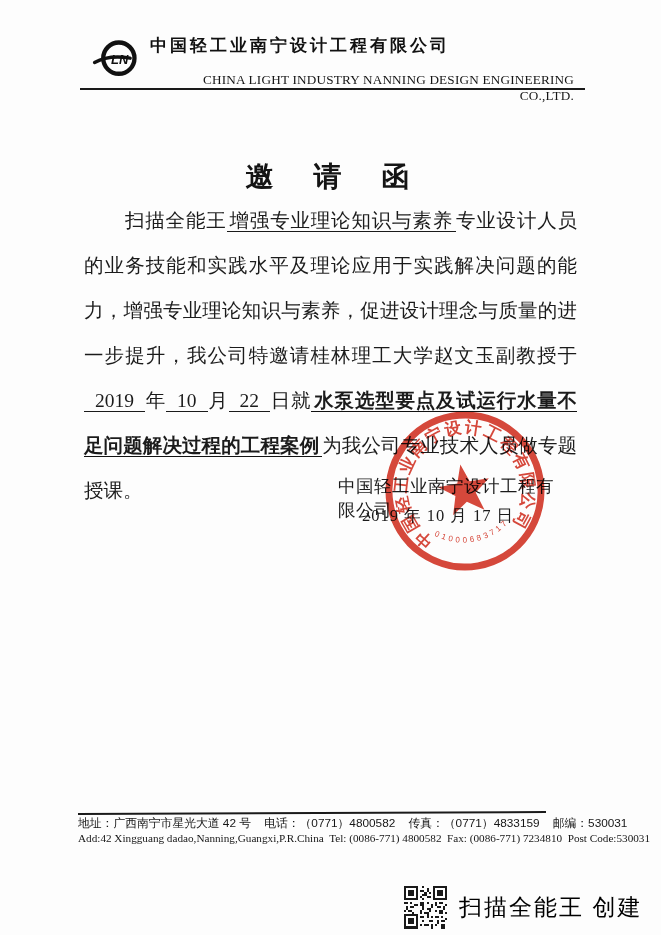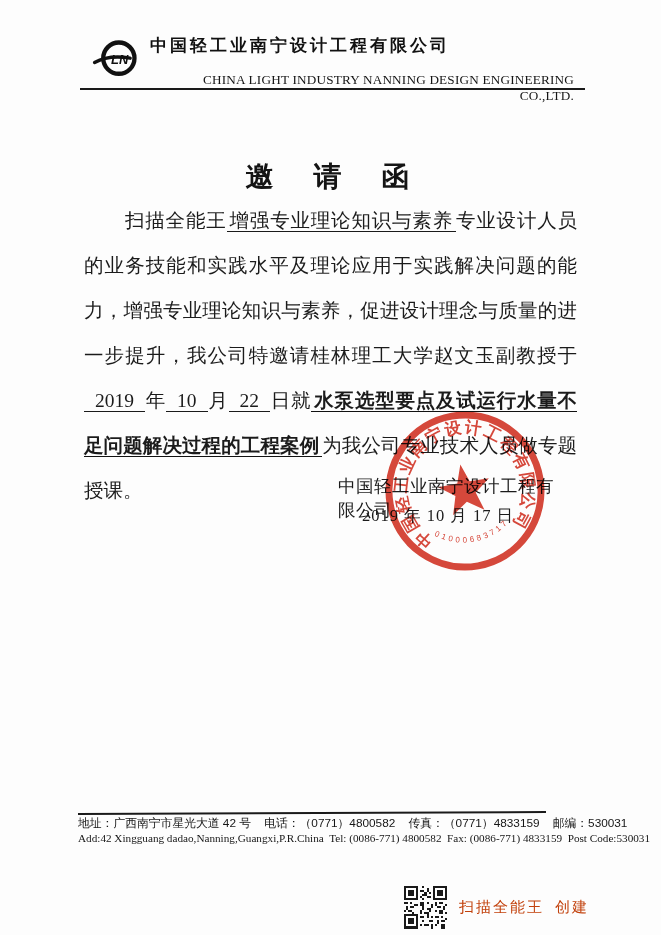--- a/index.html
+++ b/index.html
@@ -76,22 +76,22 @@
   }
   .footer-en {
     position:absolute; left:78px; top:832px; width:520px;
     font-size:11.2px; white-space:pre; color:#161616;
   }
 
   
   .scanner { position:absolute; left:404px; top:884px; display:flex; align-items:center; }
   .qr { width:43px; height:46px; }
   .scanner-label {
-    margin-left:12px; font-size:15px; color:#c2410c; letter-spacing:2px;
-    font-family:Liberation Mono, monospace;
+    margin-left:12px; font-size:23px; color:#000000; letter-spacing:2px;
+    font-family:Liberation Sans, sans-serif;
   }
 </style>
 </head>
 <body>
 
 <div class="page">
 
   <div class="header">
     <div class="header-row">
       <svg class="logo" viewBox="0 0 60 52">
@@ -128,21 +128,21 @@
         <textPath href="#sealTopArc" startOffset="50%" text-anchor="middle">中国轻工业南宁设计工程有限公司</textPath>
       </text>
       <text font-size="8" stroke="none" font-family="Liberation Sans, sans-serif" letter-spacing="3">
         <textPath href="#sealBottomArc" startOffset="50%" text-anchor="middle">01000683717</textPath>
       </text>
     </g>
   </svg>
 
   <div class="footer-rule"></div>
   <div class="footer-cn">地址：广西南宁市星光大道 42 号    电话：（0771）4800582    传真：（0771）4833159    邮编：530031</div>
-  <div class="footer-en">Add:42 Xingguang dadao,Nanning,Guangxi,P.R.China  Tel: (0086-771) 4800582  Fax: (0086-771) 4833159  Post Code:530031</div>
+  <div class="footer-en">Add:42 Xingguang dadao,Nanning,Guangxi,P.R.China  Tel: (0086-771) 4800582  Fax: (0086-771) 7234810  Post Code:530031</div>
 
   <div class="scanner">
     <svg class="qr" viewBox="0 0 21 21" shape-rendering="crispEdges">
       <g fill="#1a1a1a">
         <rect x="0" y="0" width="7" height="7"></rect>
           <rect x="1" y="1" width="5" height="5" fill="#fff"></rect>
           <rect x="2" y="2" width="3" height="3"></rect>
         <rect x="14" y="0" width="7" height="7"></rect>
           <rect x="15" y="1" width="5" height="5" fill="#fff"></rect>
           <rect x="16" y="2" width="3" height="3"></rect>

